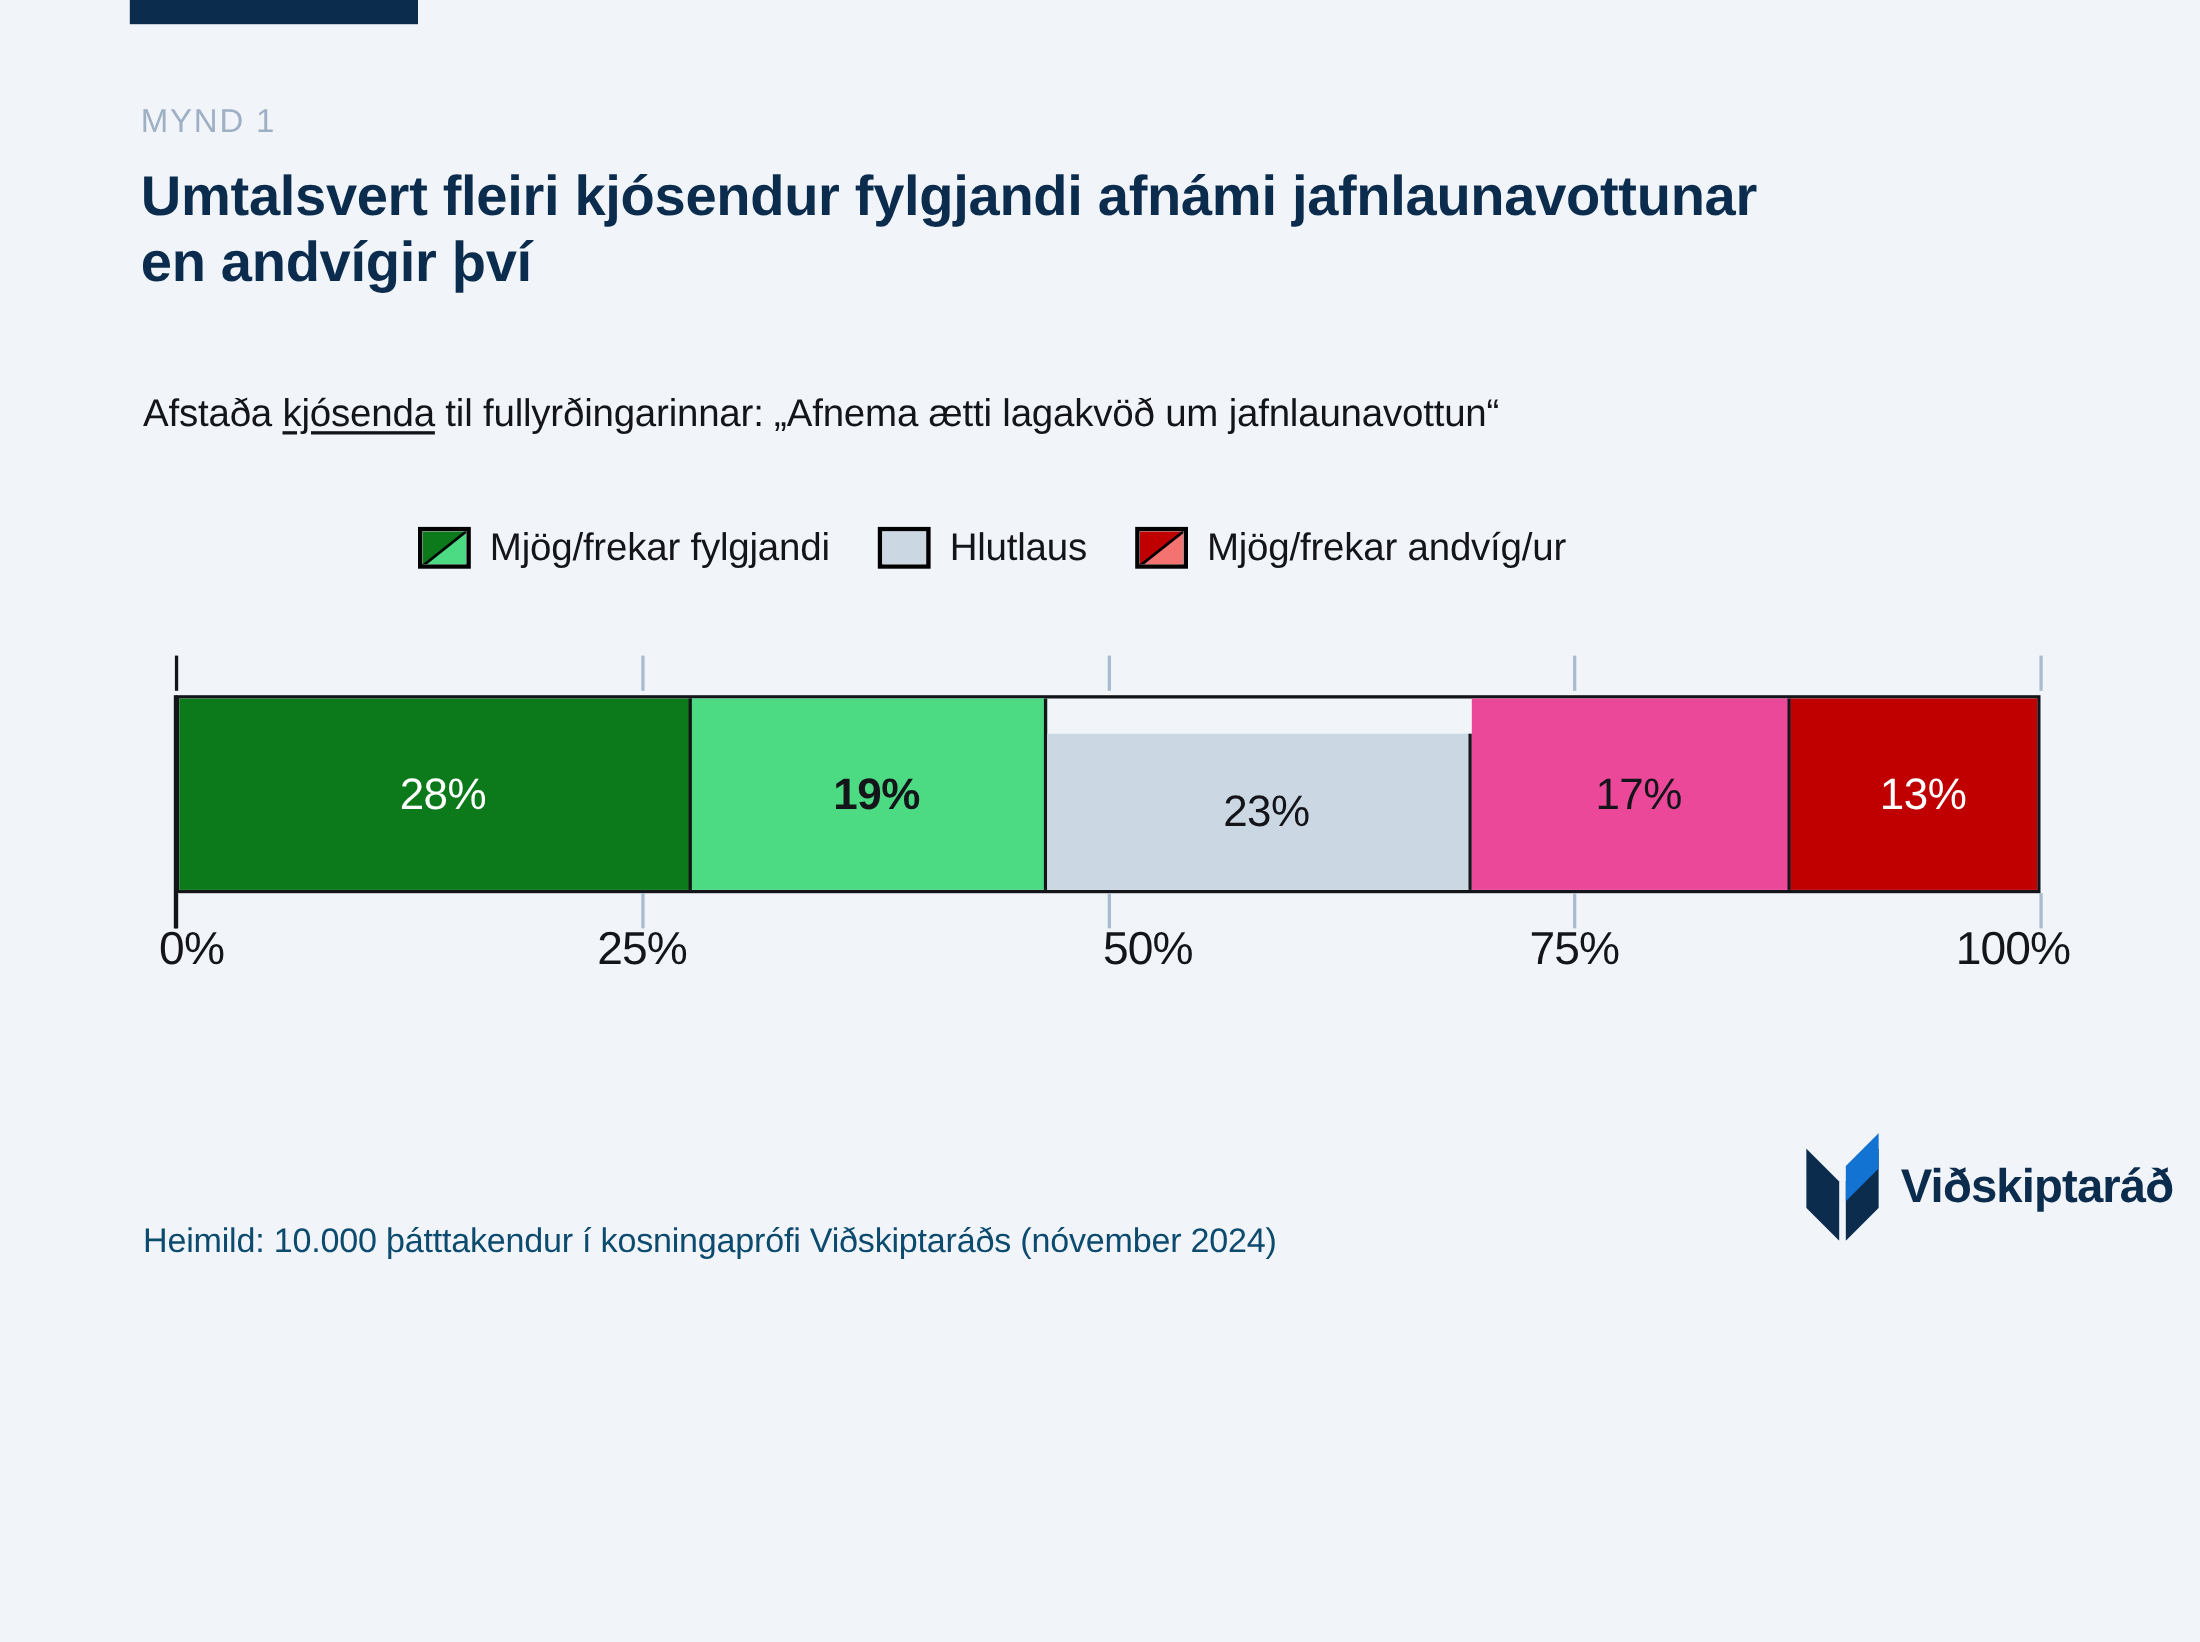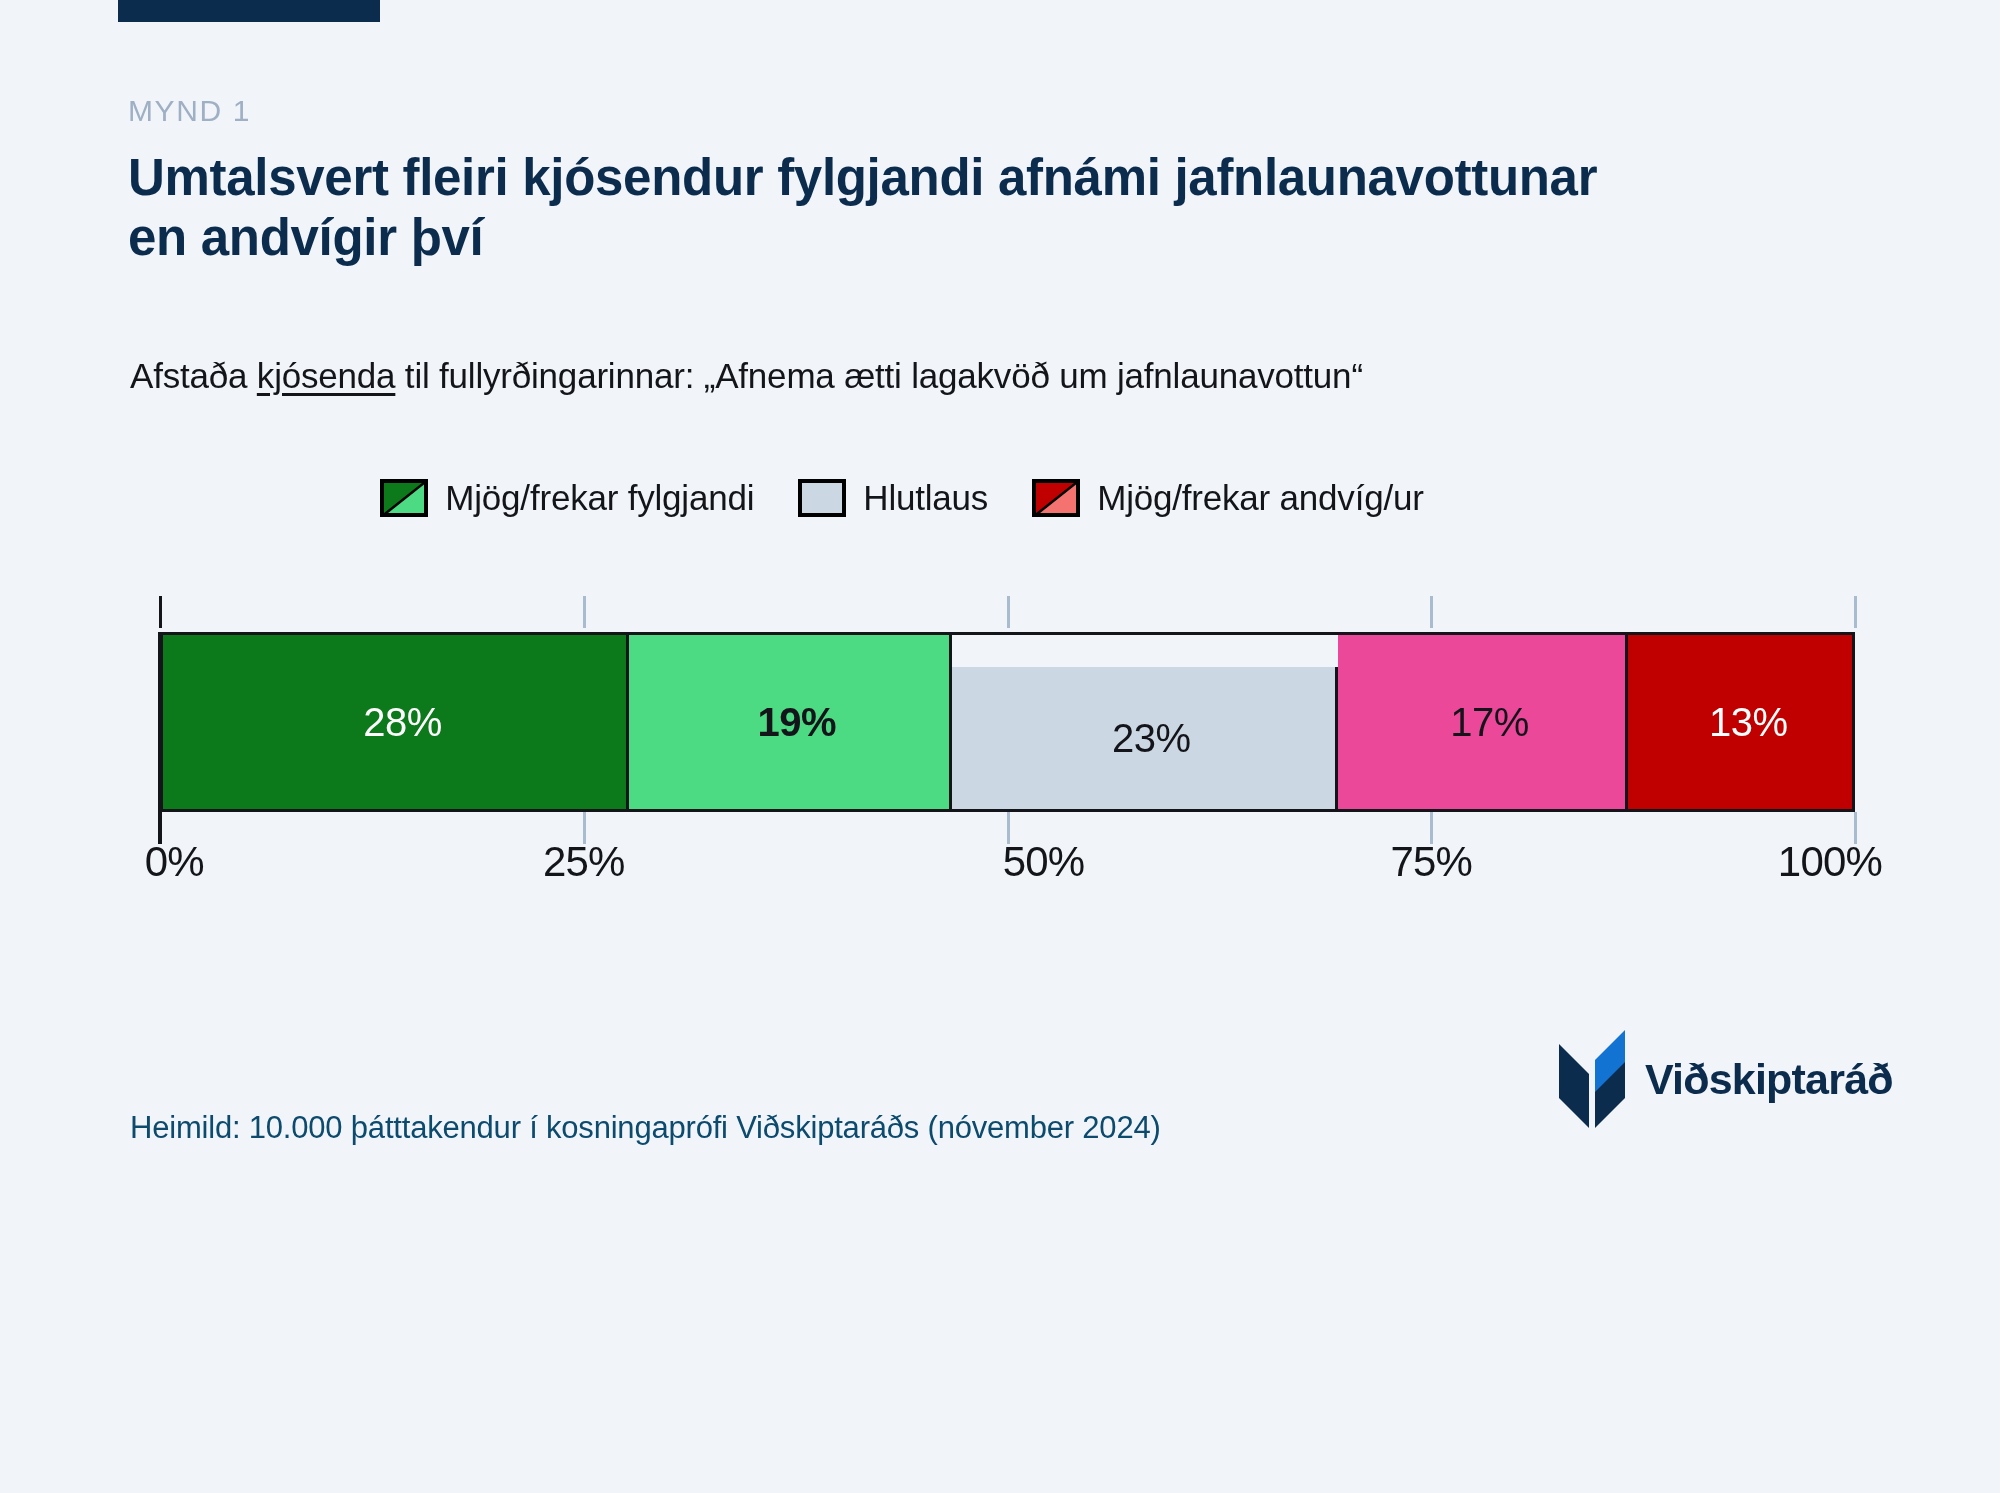--- a/index.html
+++ b/index.html
@@ -178,21 +178,21 @@
     position: absolute;
     left: 130px;
     top: 1110px;
     font-size: 31px;
     color: #0c4a6e;
     letter-spacing: -0.2px;
     white-space: nowrap;
   }
   .logo {
     position: absolute;
-    left: 1559px;
+    left: 1642px;
     top: 1030px;
     display: flex;
     align-items: center;
     gap: 20px;
   }
   .logo-mark {
     width: 66px;
     height: 98px;
     flex: none;
   }

